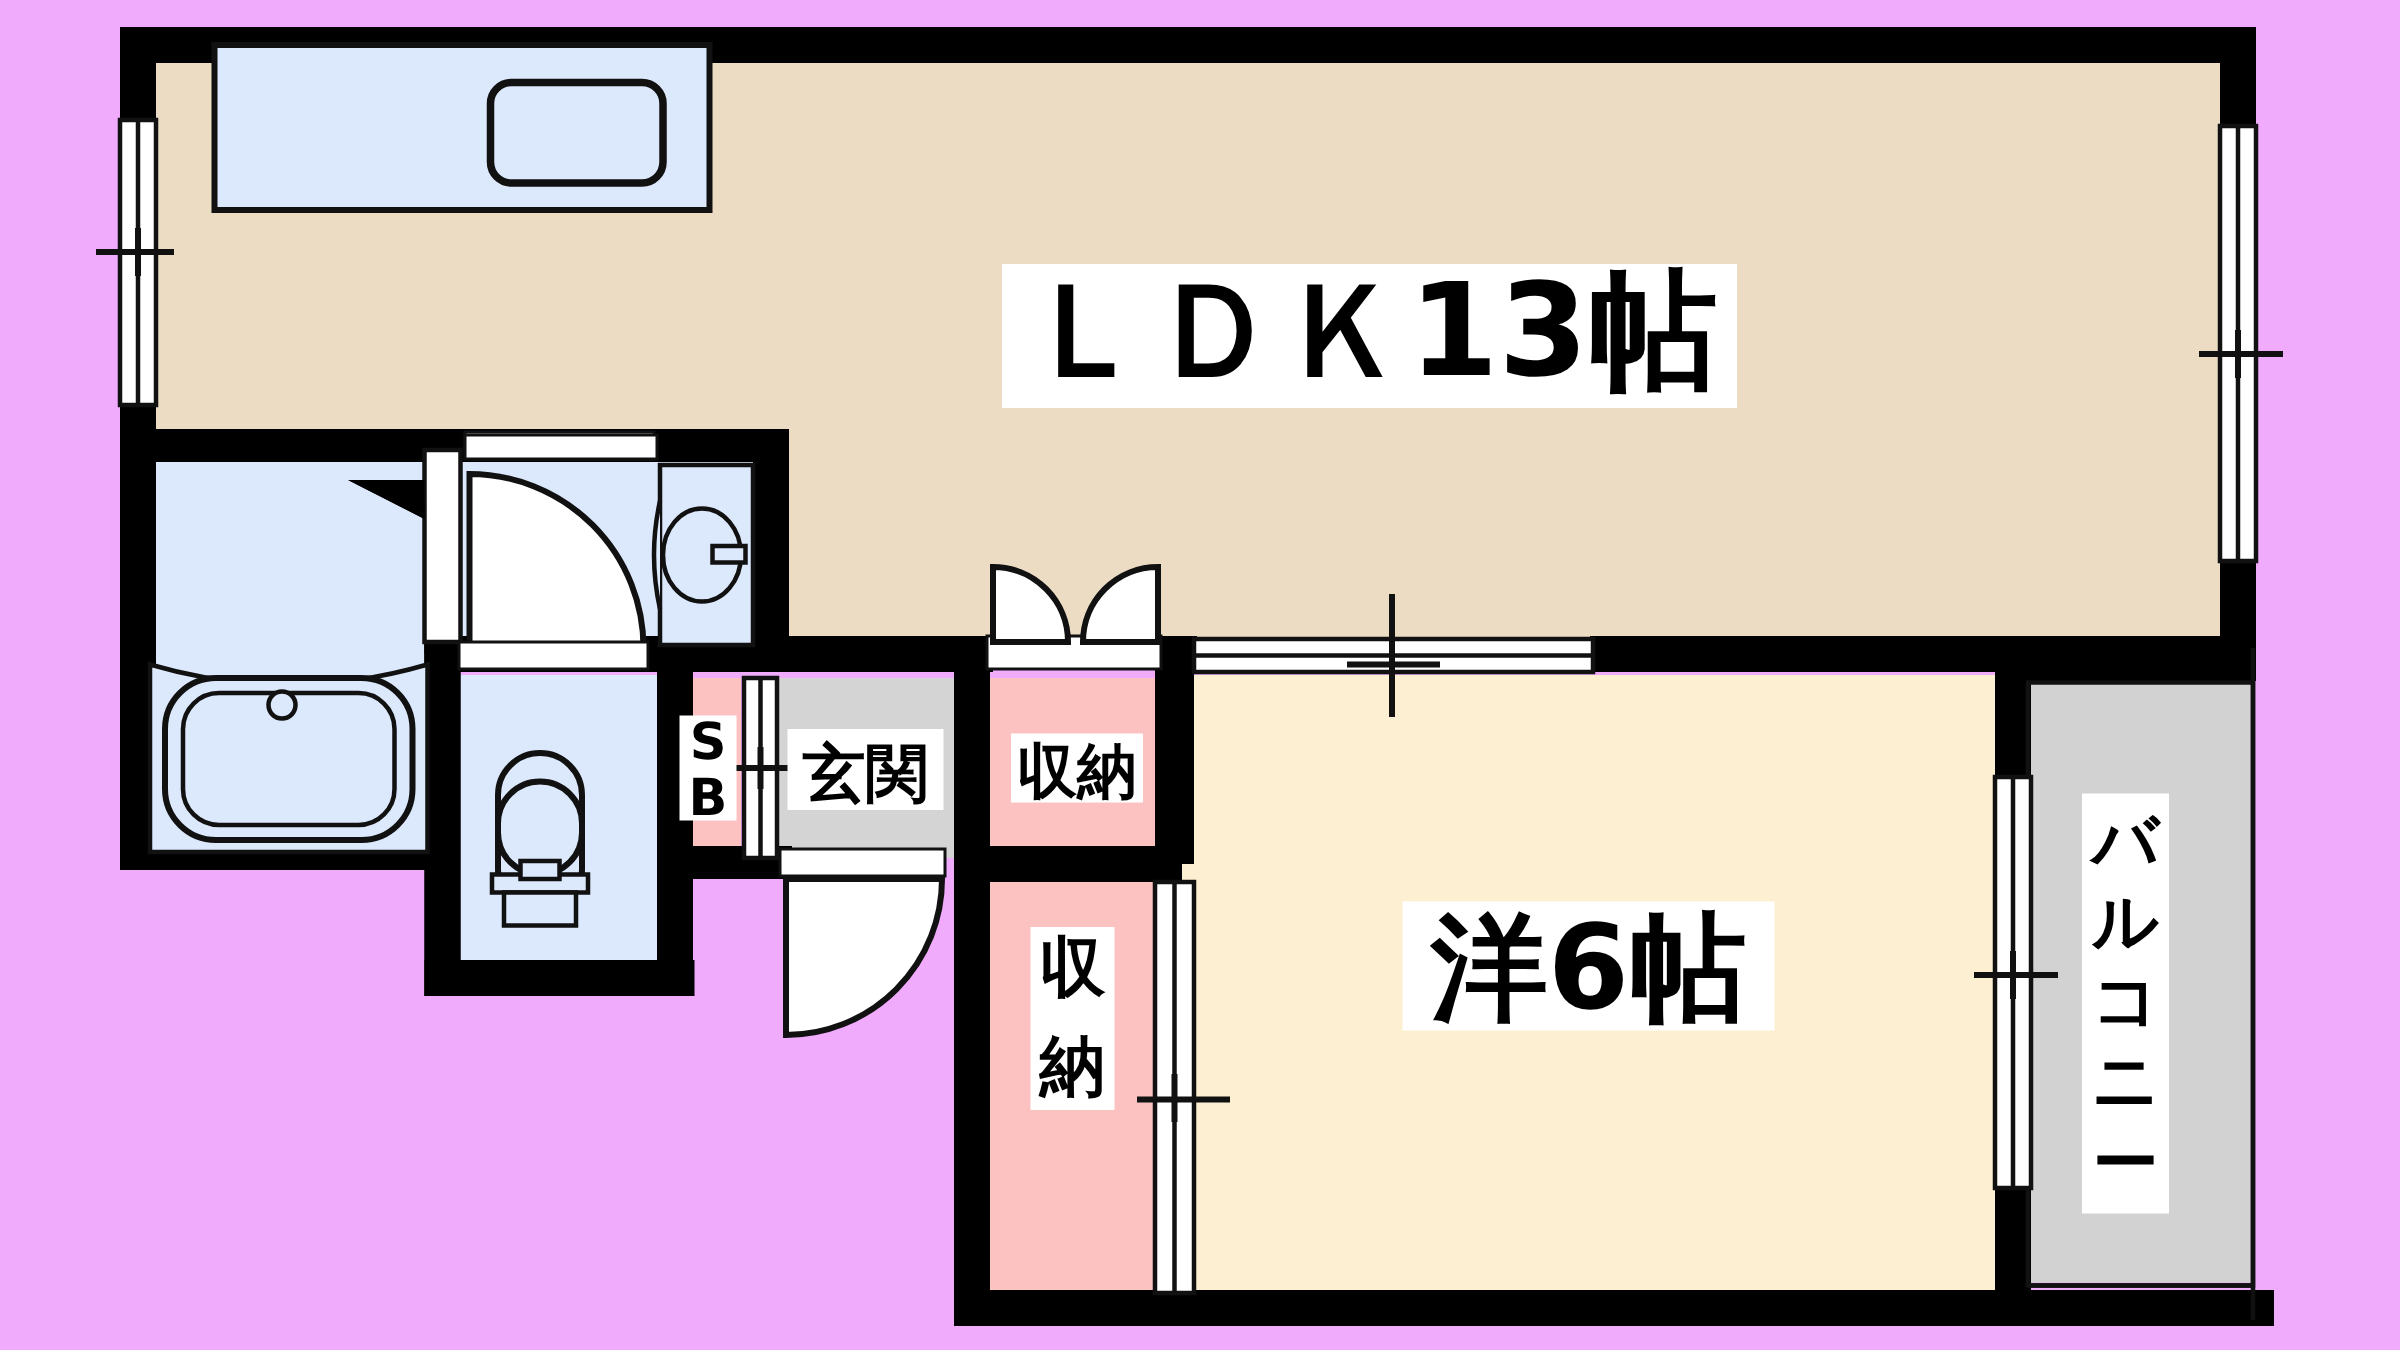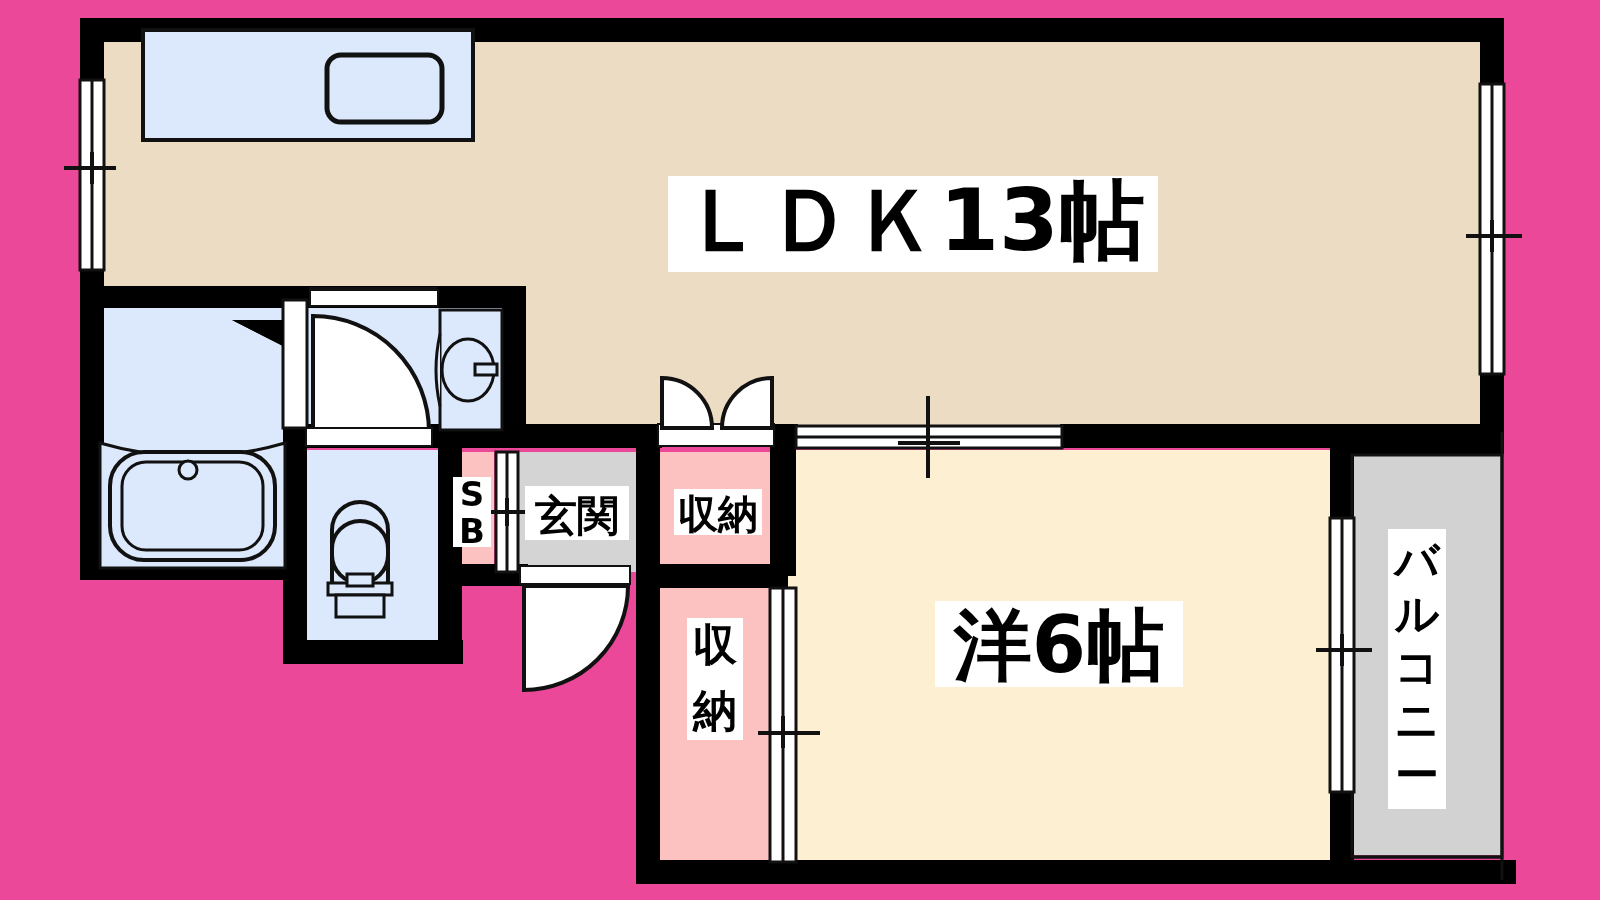--- a/index.html
+++ b/index.html
@@ -1,18 +1,18 @@
 <!DOCTYPE html>
 <html><head>
 <meta charset="utf-8">
 <style>
   html,body{margin:0;padding:0;background:#ffffff;}
   body{width:1600px;height:900px;overflow:hidden;
        font-family:"Liberation Sans","DejaVu Sans",sans-serif;}
-  #plan-root{position:relative;width:1600px;height:900px;background:#ec4899;}
+  #plan-root{position:relative;width:1600px;height:900px;background:#f0abfc;}
   svg{display:block;}
   .rtext{font-family:"DejaVu Sans","Liberation Sans",sans-serif;
          font-weight:700;fill:#000;}
 </style>
 </head>
 <body>
 
 <div id="plan-root">
 <svg width="1600" height="900" viewBox="0 0 1600 900">
 

